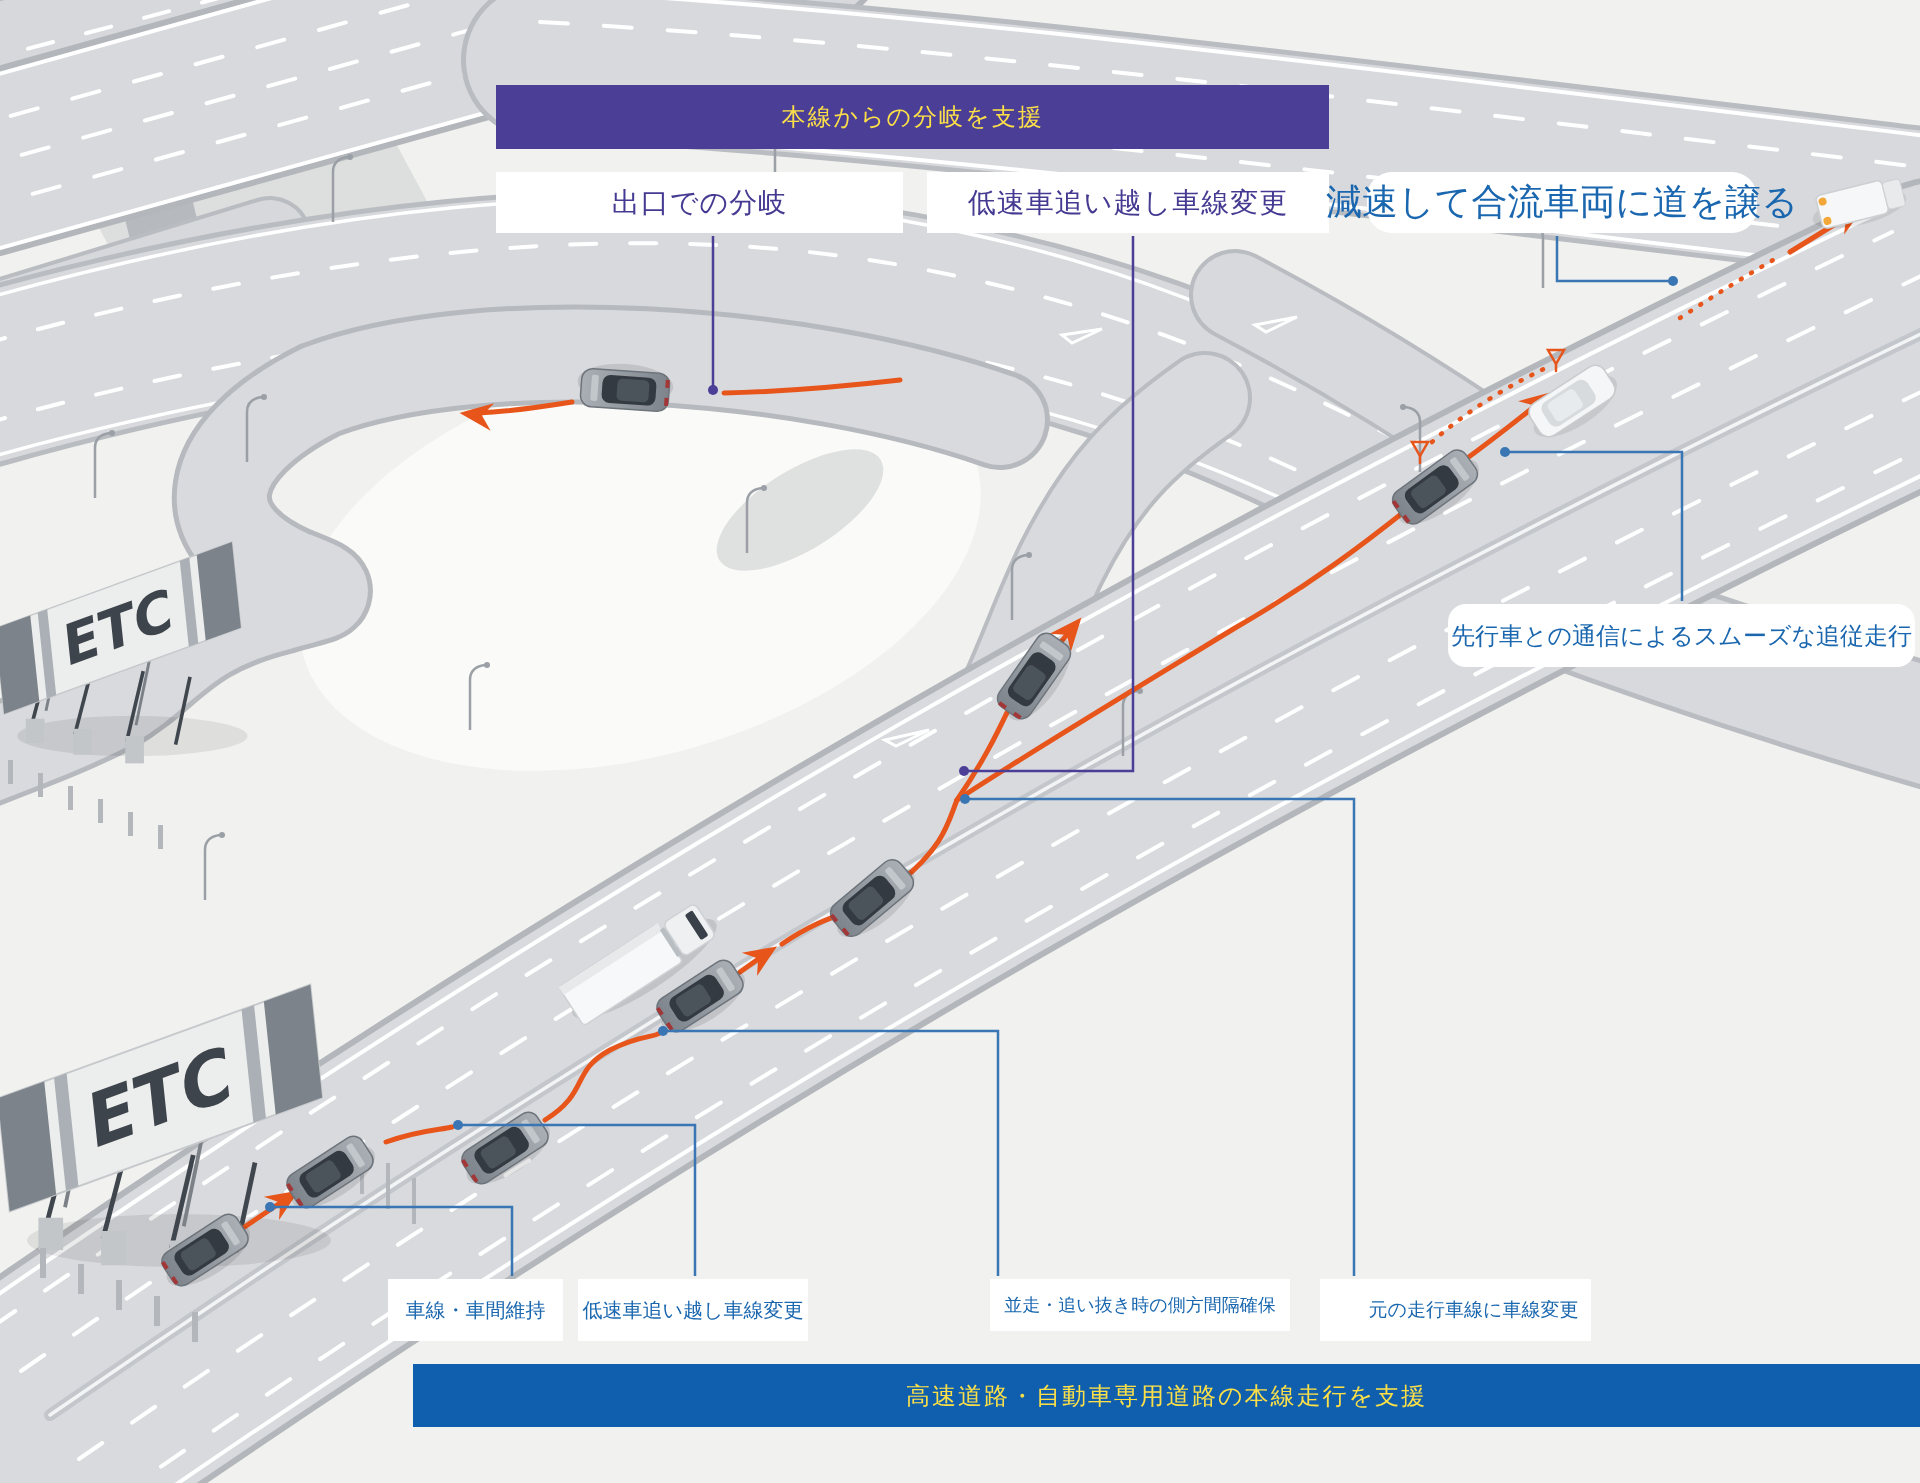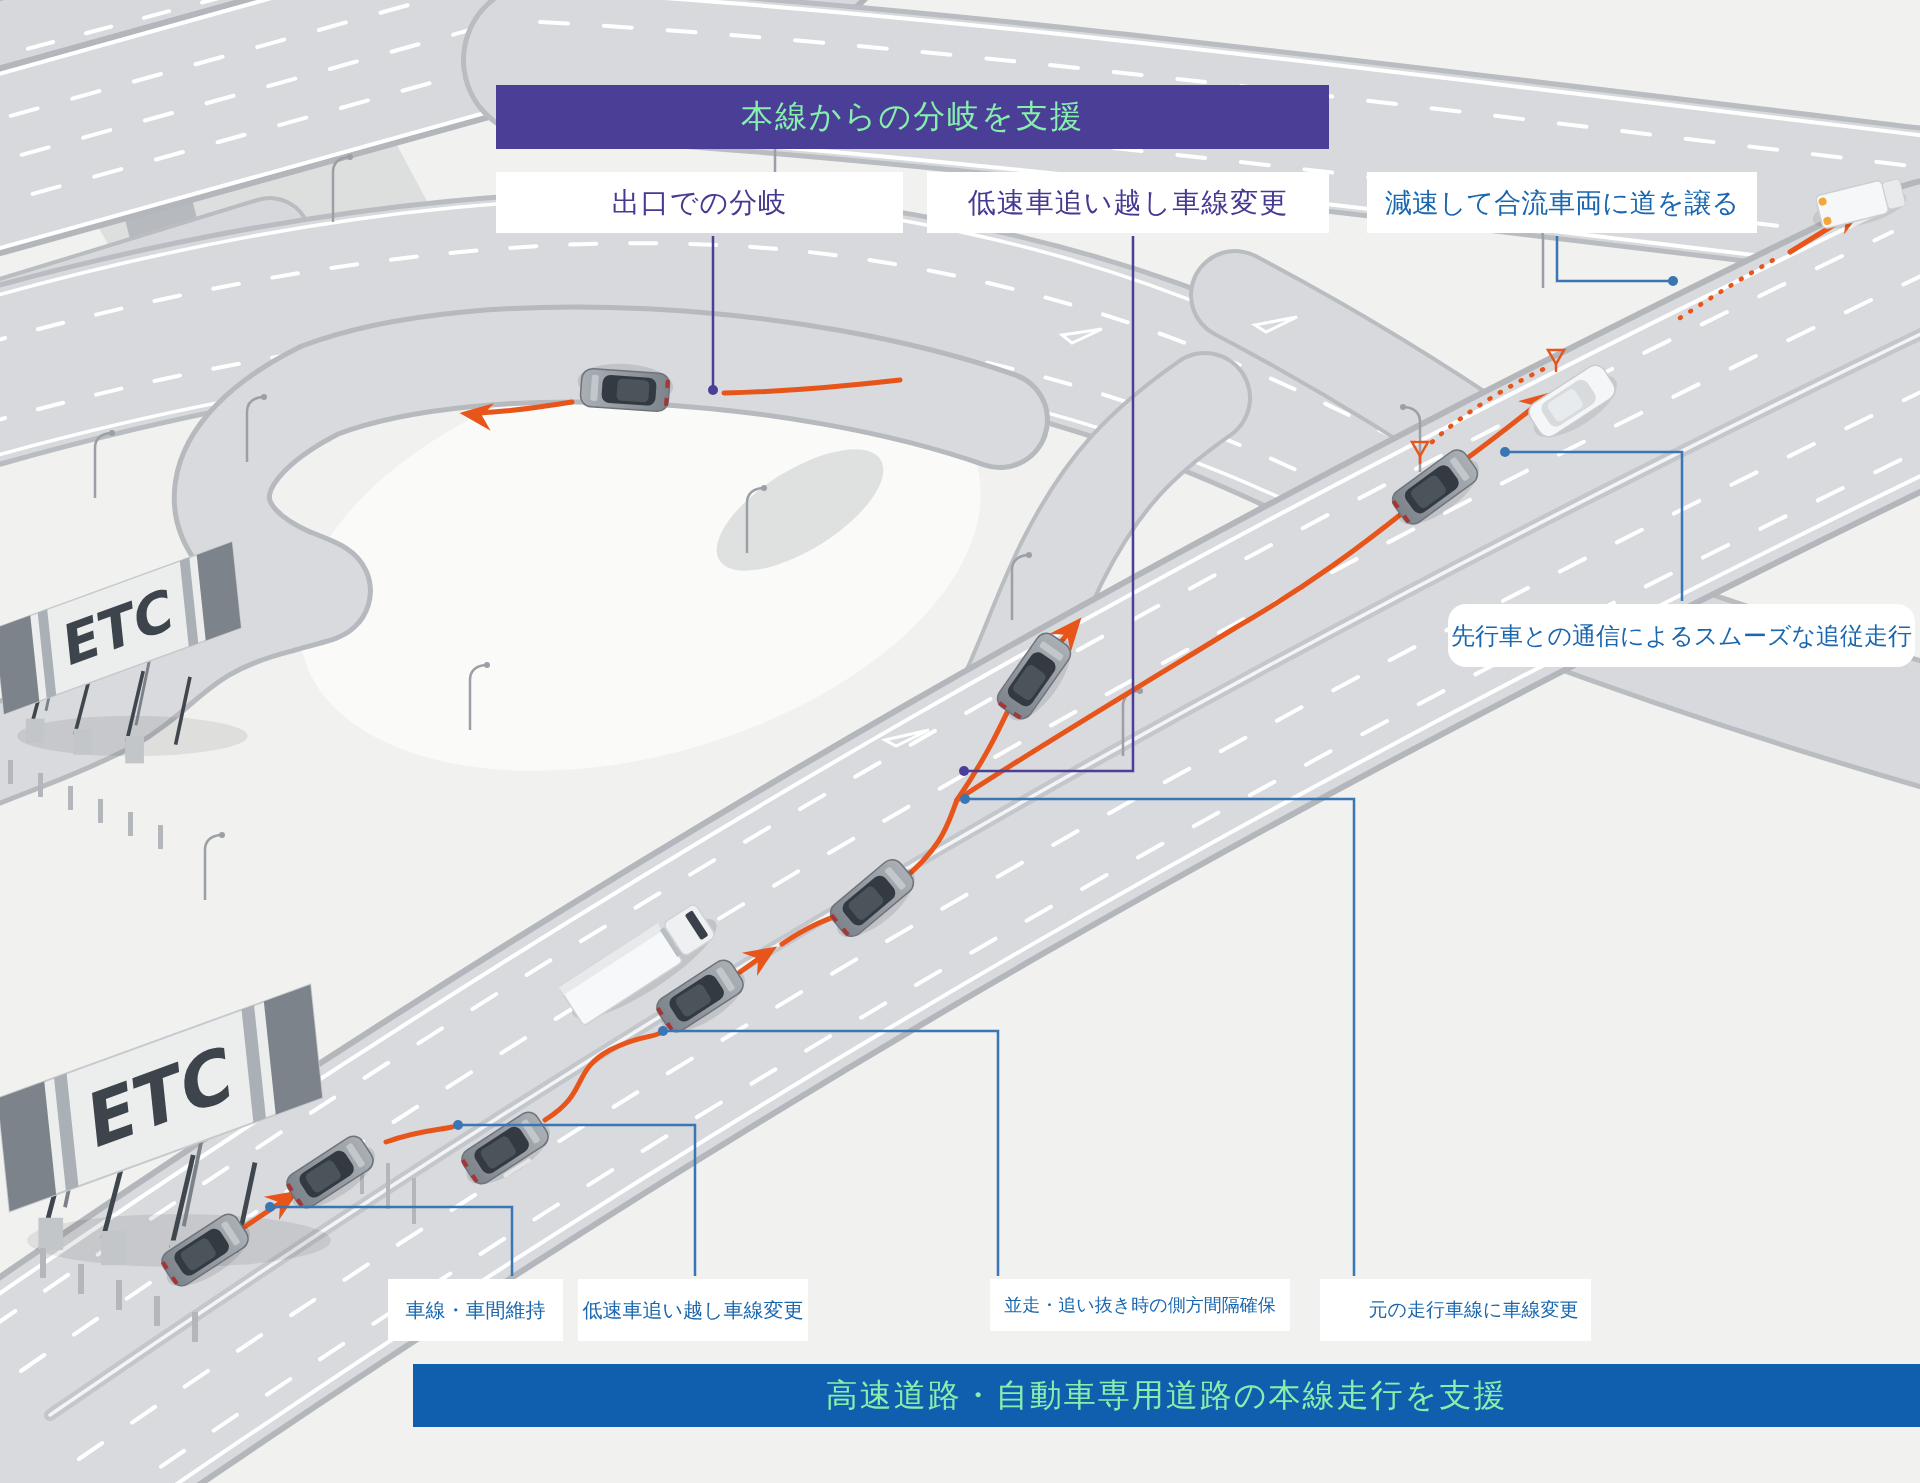--- a/index.html
+++ b/index.html
@@ -2,27 +2,27 @@
 <html><head>
 <meta charset="utf-8">
 <style>
   html,body{margin:0;padding:0;background:#e8e8e6;}
   .stage{position:relative;width:1920px;height:1483px;overflow:hidden;
          background:#f1f1ef;font-family:"DejaVu Sans","Liberation Sans",sans-serif;}
   .scene{position:absolute;left:0;top:0;width:100%;height:100%;}
   .lab{position:absolute;display:flex;align-items:center;justify-content:center;
        background:#ffffff;white-space:nowrap;z-index:5;}
   .banner{position:absolute;display:flex;align-items:center;justify-content:center;
-       color:#86efac;font-size:32px;letter-spacing:2px;z-index:5;}
+       color:#fde047;font-size:24px;letter-spacing:2px;z-index:5;}
   .banner-top{background:#4a3e97;}
   .banner-bottom{background:#0f5fae;align-items:center;}
   .t-purple{color:#453a92;}
   .t-blue{color:#1a67af;}
   .f28{font-size:28px;letter-spacing:1px;}
-  .f27{font-size:27px;}
+  .f27{font-size:36px;border-radius:25px;}
   .f24{font-size:24px;border-radius:18px;}
   .f20{font-size:20px;}
   .f19{font-size:19px;}
   .f18{font-size:18px;}
 </style>
 </head>
 <body>
 
 <div class="stage">
 

